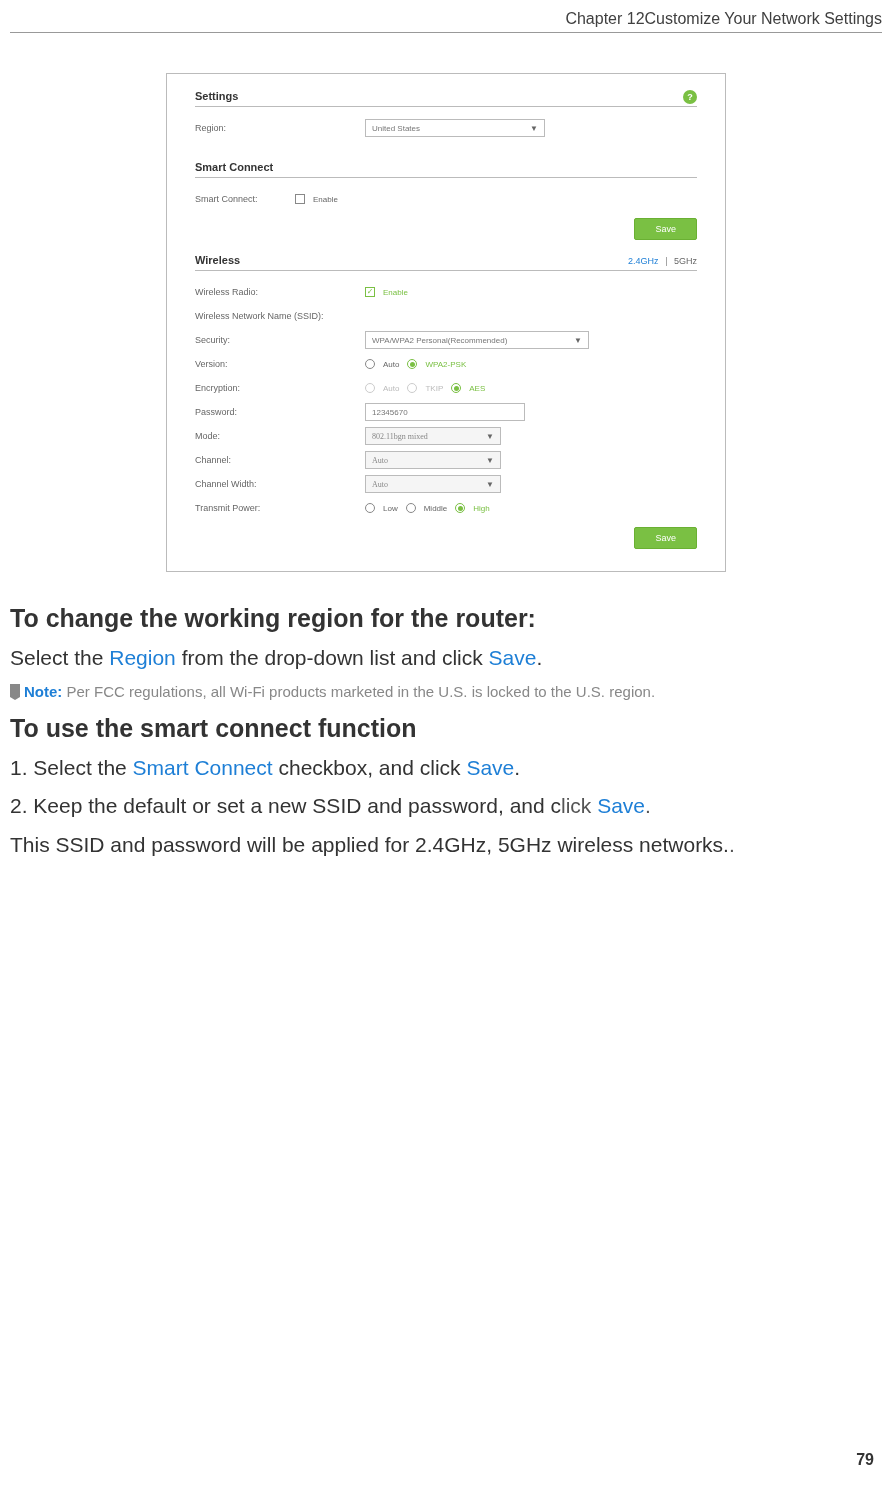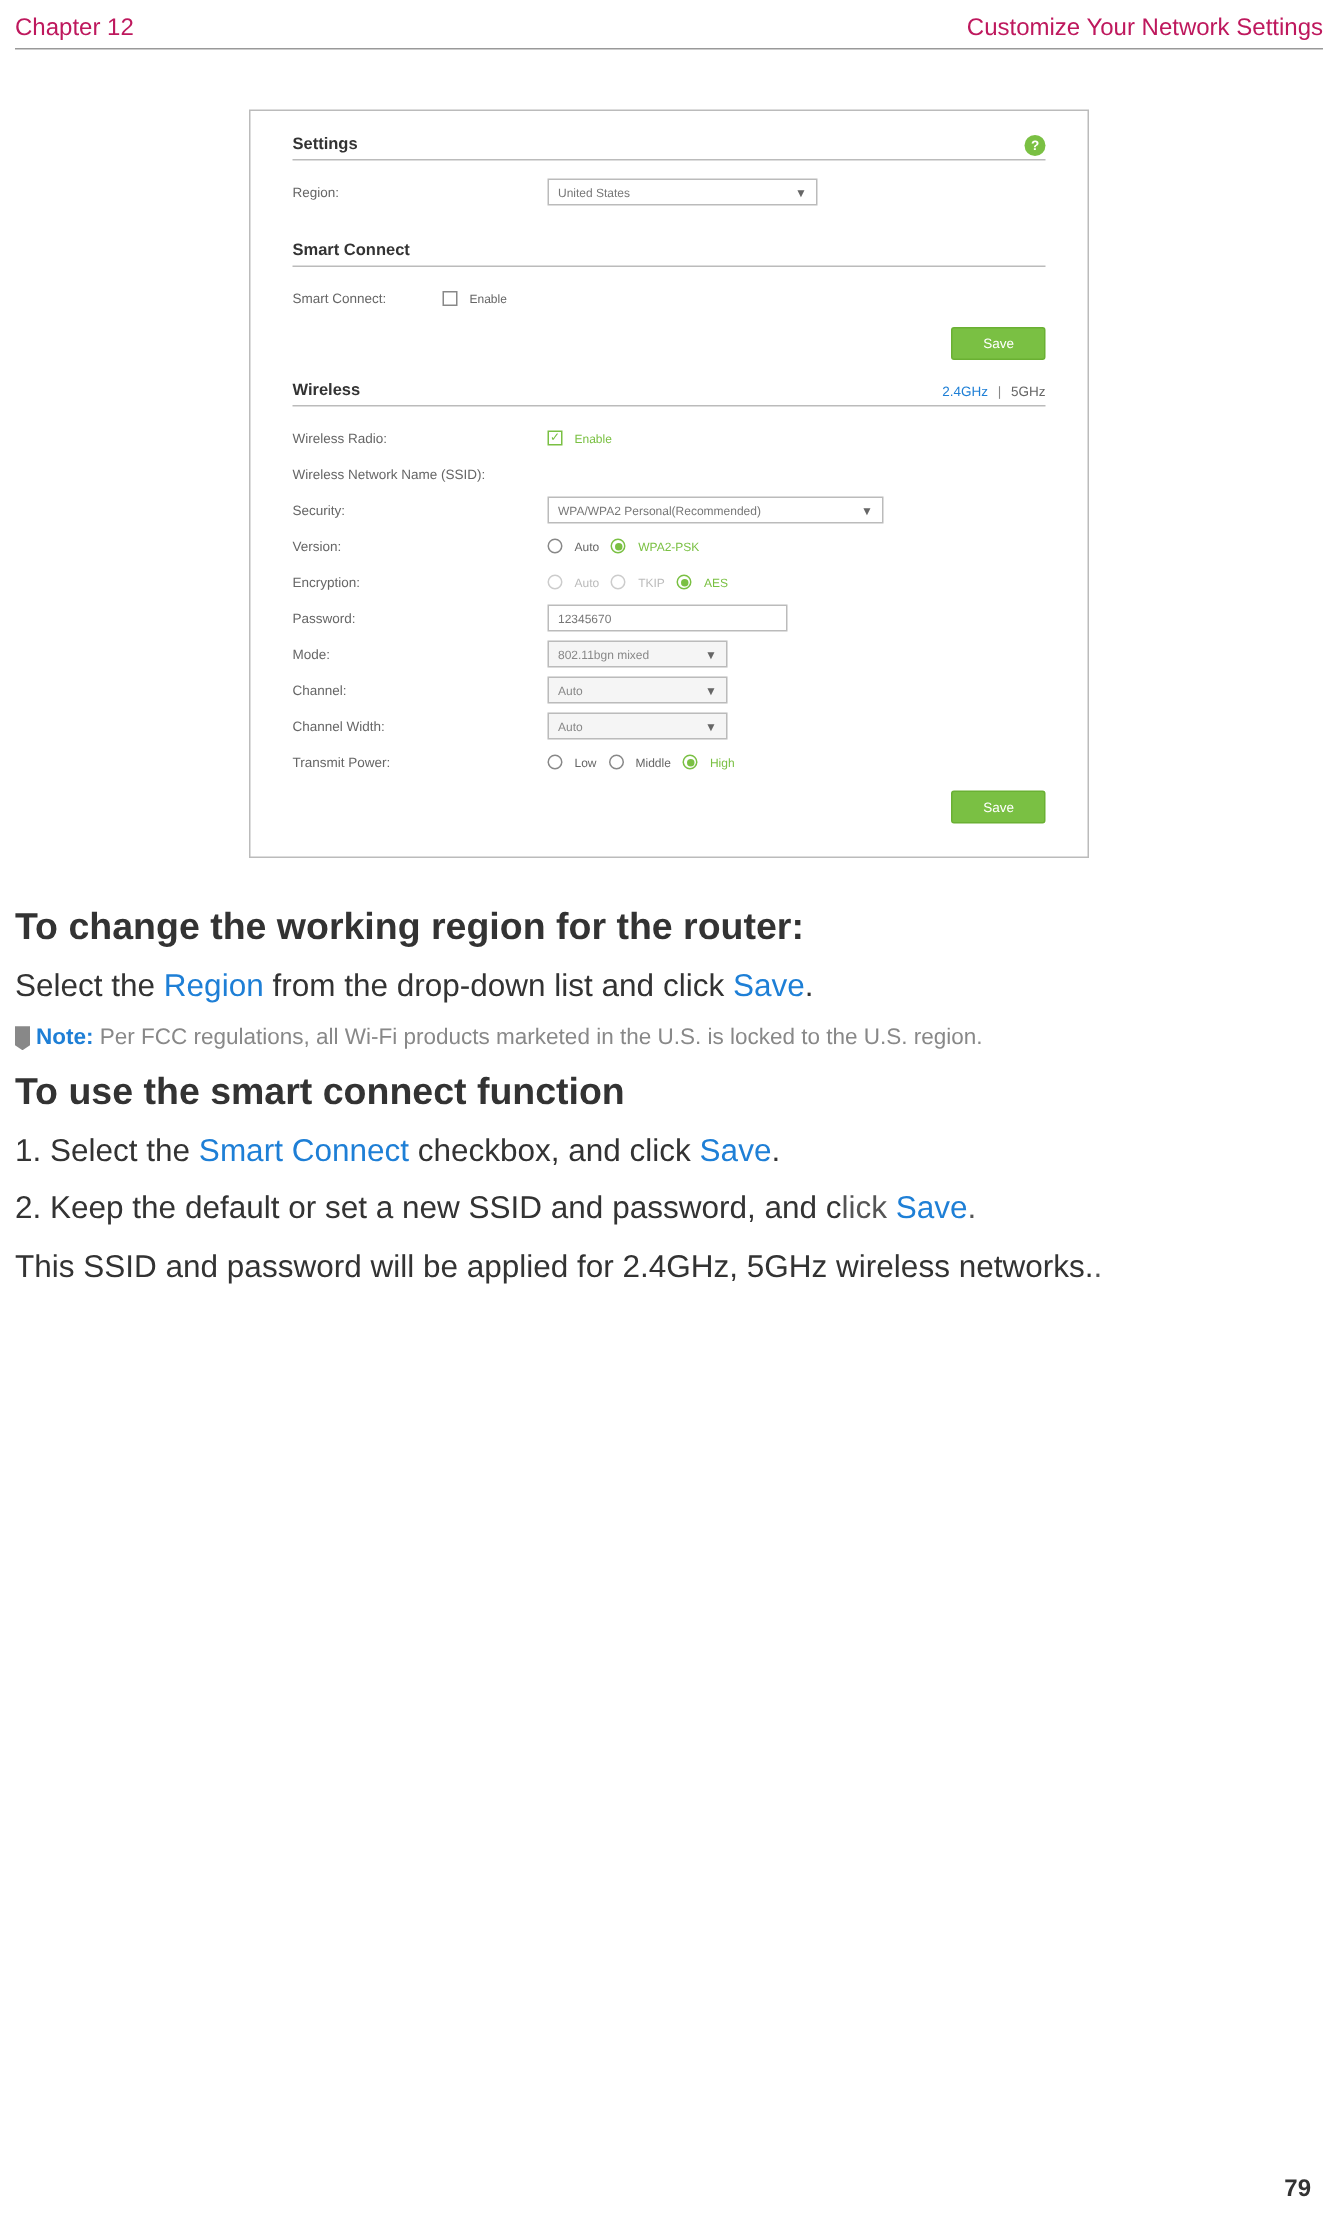--- a/index.html
+++ b/index.html
@@ -6,24 +6,24 @@
   body {
     font-family: "Segoe UI", "Myriad Pro", Arial, sans-serif;
     width: 892px;
     height: 1485px;
     background: #fff;
     position: relative;
     color: #333;
   }
   .page-header {
     display: flex;
-    justify-content: space-between;
+    justify-content: flex-end;
     padding: 10px 10px 4px 10px;
     font-size: 16px;
-    color: #be185d;
+    color: #404040;
   }
   .page-header-rule {
     border: none;
     border-top: 1px solid #999;
     margin: 0 10px 40px 10px;
   }
   .panel-wrap {
     width: 560px;
     margin: 0 auto 30px auto;
     border: 1px solid #bbb;
@@ -158,21 +158,21 @@
   }
   .band-tabs .active { color: #1e7fd6; }
   .band-tabs .sep { color: #888; margin: 0 4px; }
   .band-tabs .inactive { color: #666; }
   .wireless-header {
     display: flex;
     justify-content: space-between;
     align-items: flex-end;
     margin-top: 8px;
   }
-  .select-box.mid { width: 120px; }
+  .select-box.mid { width: 136px; font-family: Liberation Serif, serif; }
   .body-text {
     padding: 0 10px;
     font-size: 21px;
     color: #333;
     line-height: 1.35;
   }
   .body-text h2 {
     font-size: 25px;
     font-weight: 700;
     color: #333;

